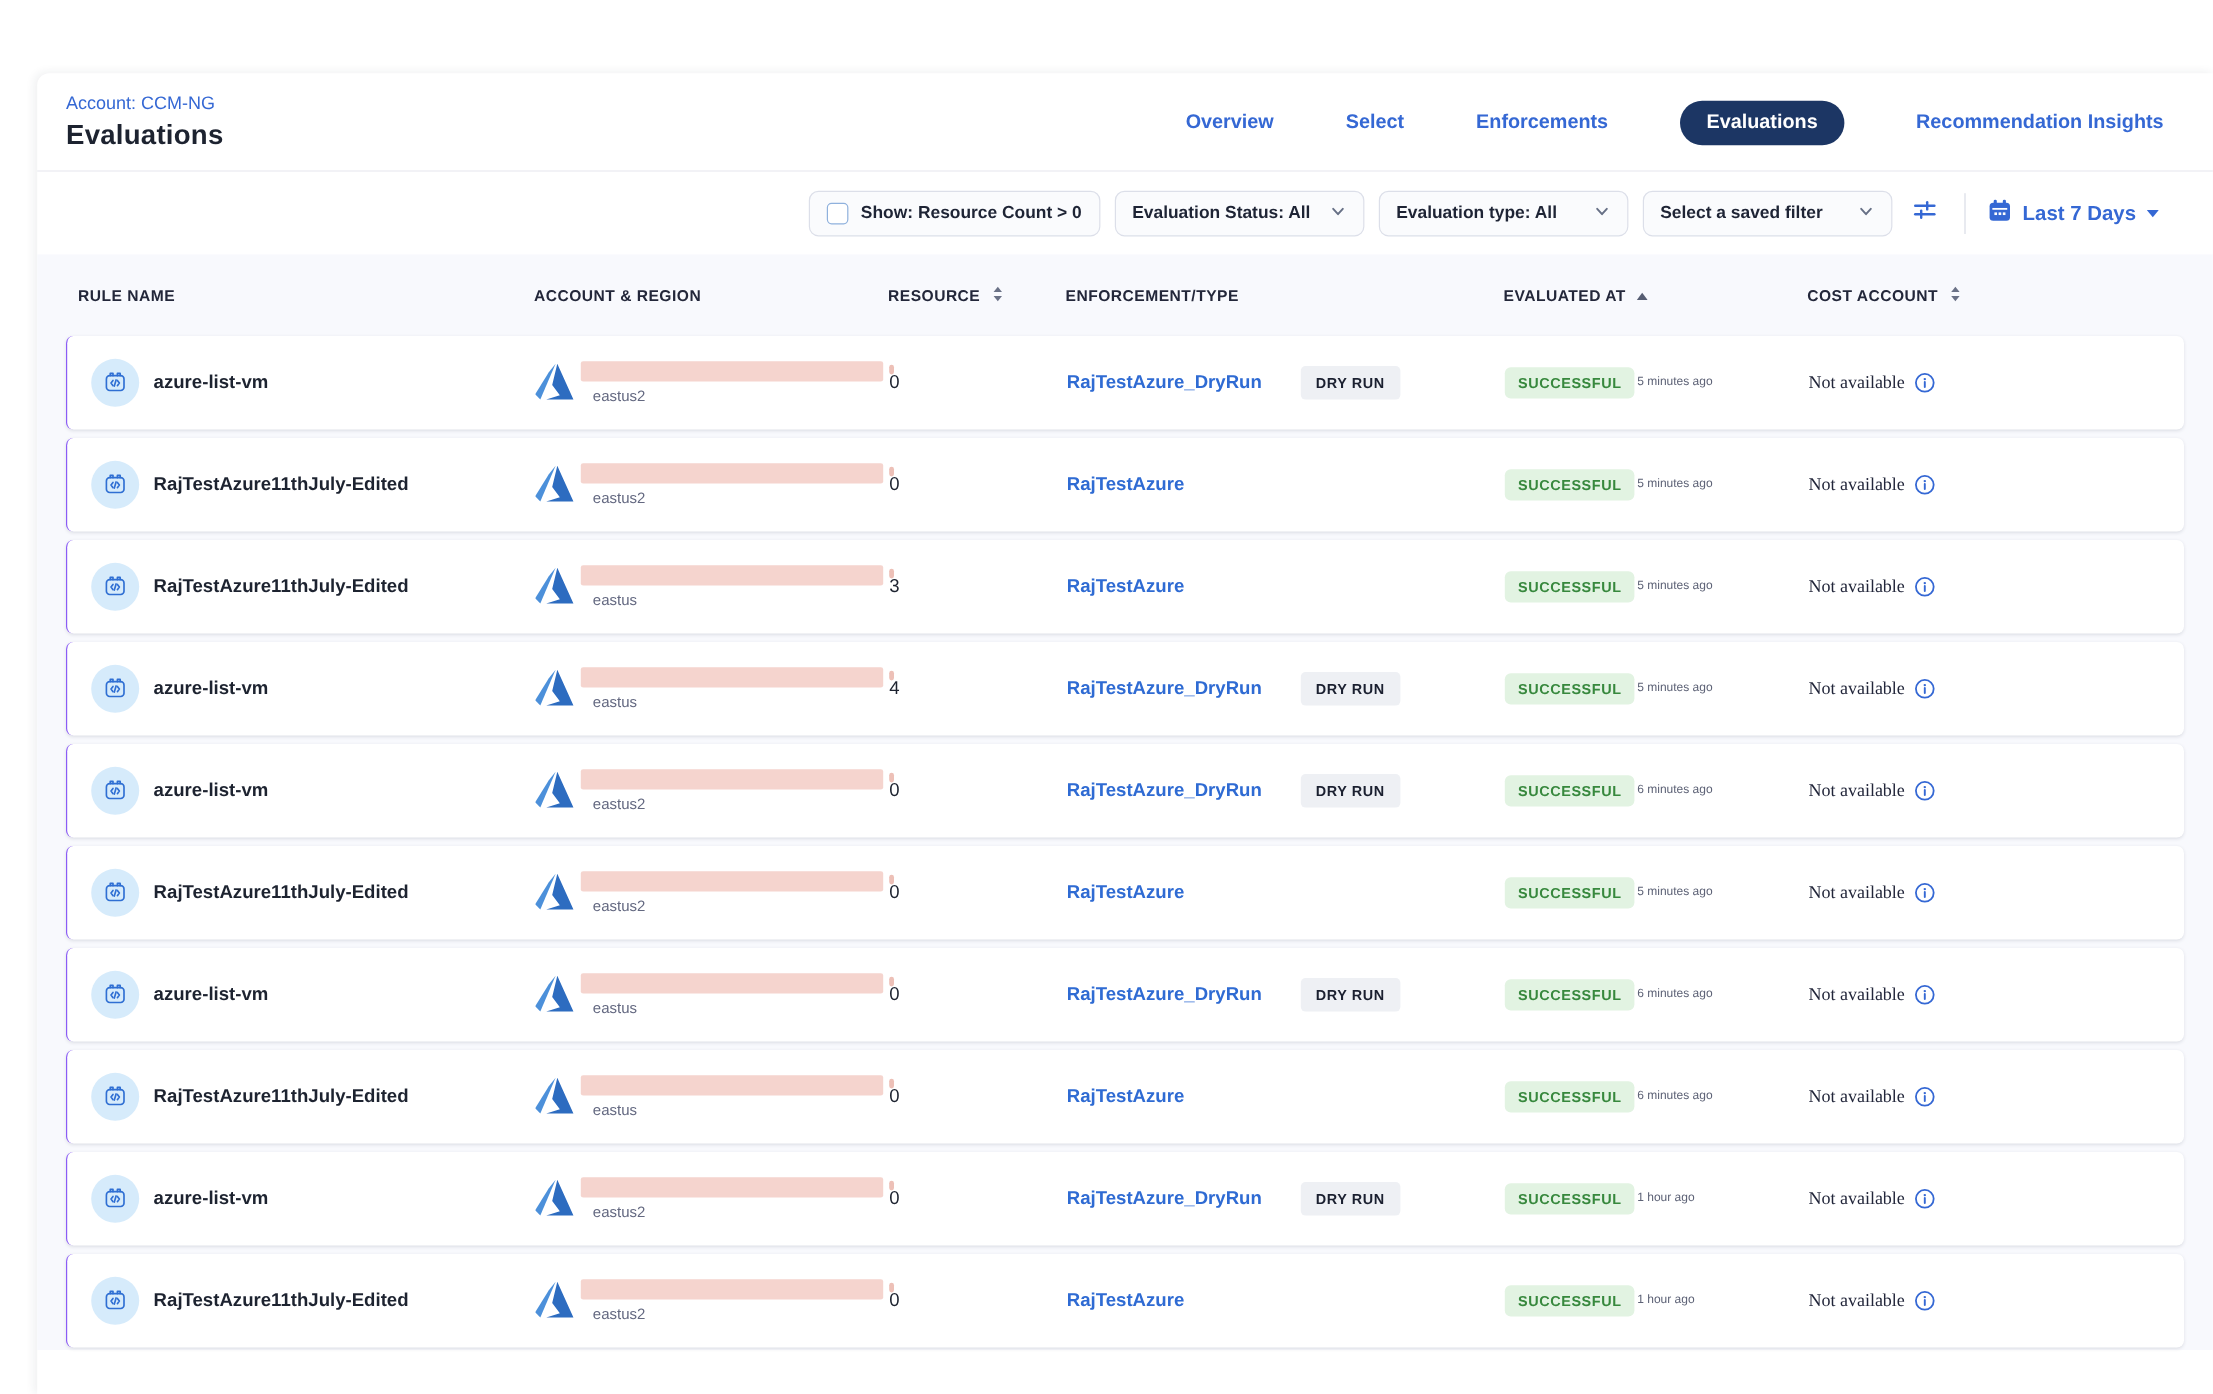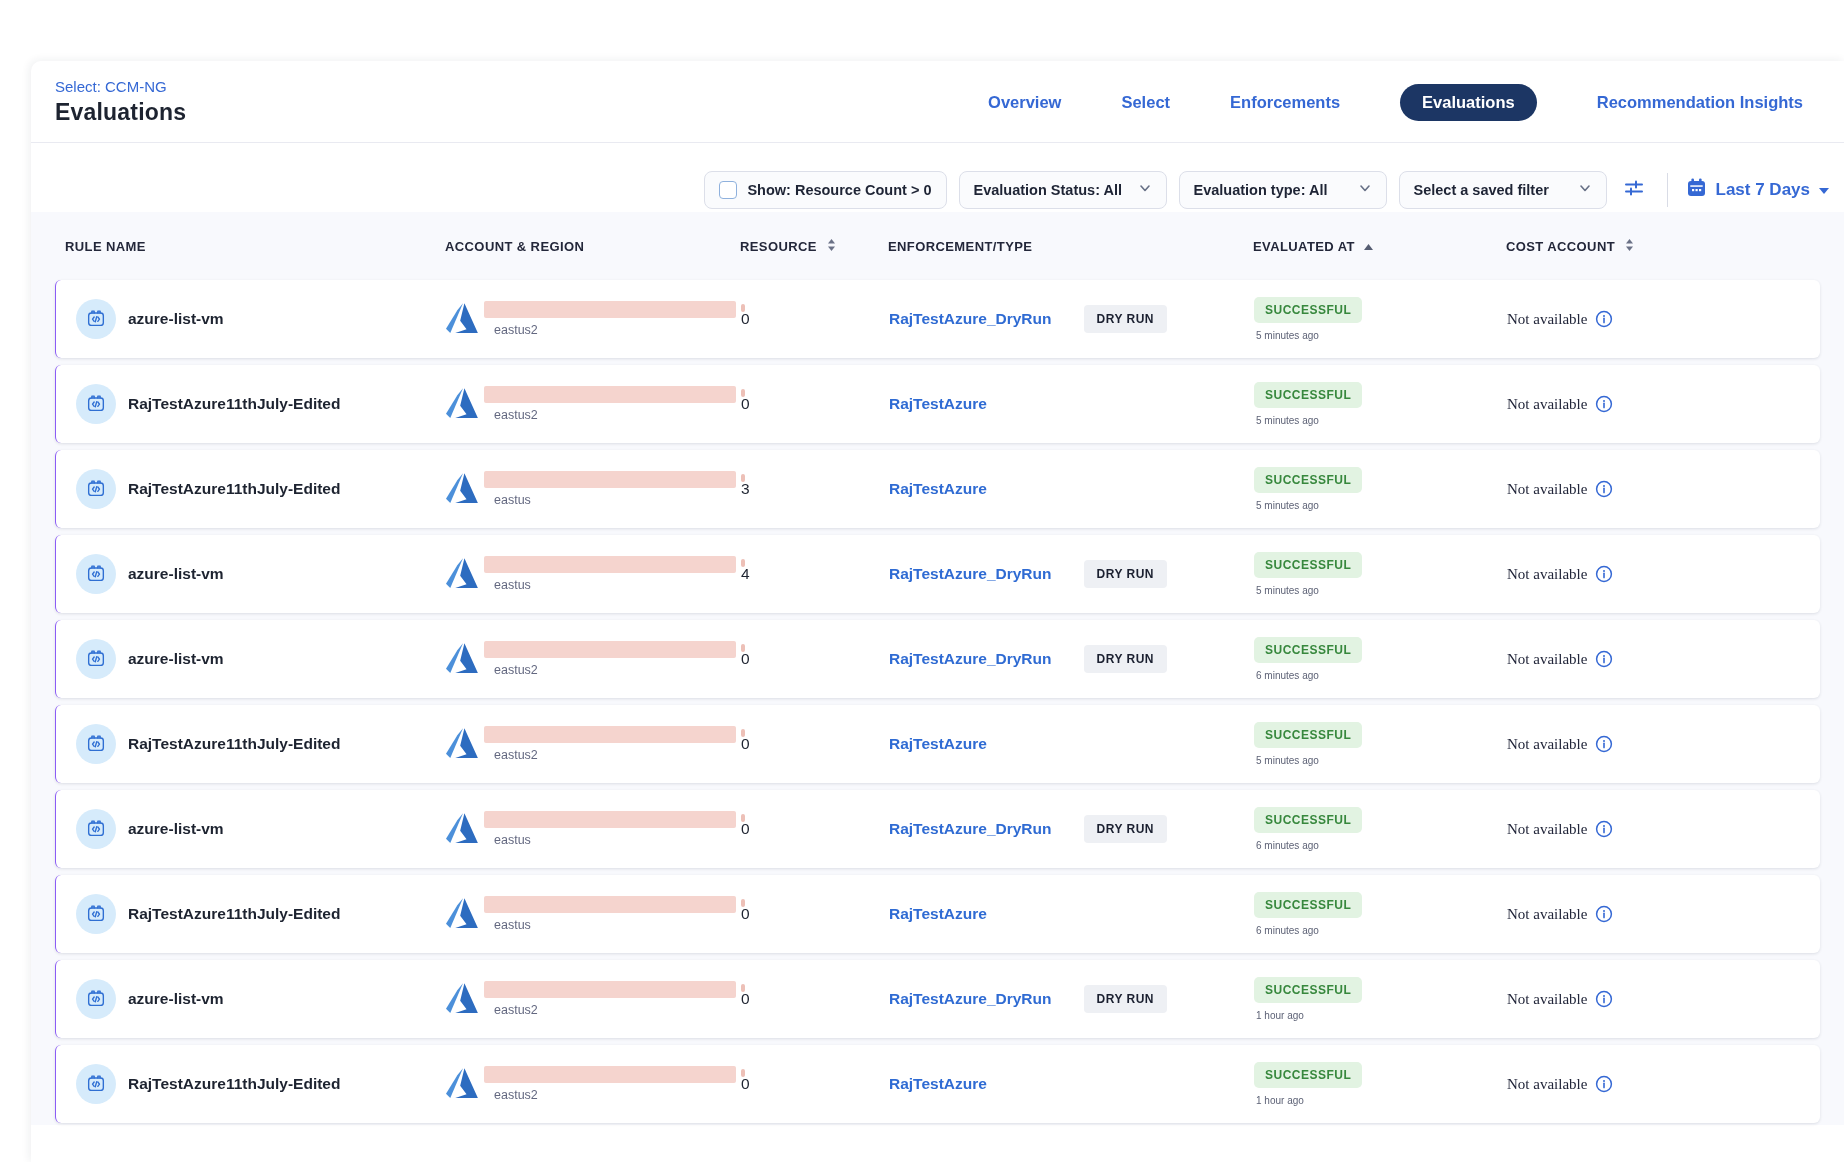--- a/index.html
+++ b/index.html
@@ -25,23 +25,23 @@
   .crumb { position:absolute; left:24px; top:17px; font-size:15px; color:#3568d4; }
   .title { position:absolute; left:24px; top:38px; font-size:23px; font-weight:700; color:#1d2330; letter-spacing:.2px; }
   .nav { position:absolute; right:41px; top:0; height:82px; display:flex; align-items:center; gap:60px; }
   .nav .nav-link { color:#3568d4; font-size:16.5px; font-weight:600; white-space:nowrap; }
   .nav .nav-link.active {
     background:#1c3664; color:#ffffff; padding:9px 22px; border-radius:20px;
   }
 
   
   .filterbar {
-    position:absolute; top:94px; left:0; right:0; height:69px;
+    position:absolute; top:82px; left:0; right:0; height:69px;
     display:flex; align-items:center; justify-content:flex-end;
-    gap:12px; padding-right:15px;
+    gap:12px; padding-right:45px;
   }
   .pill {
     height:38px; display:flex; align-items:center; gap:10px;
     background:#fafbfd; border:1px solid #dcdfe9; border-radius:8px;
     padding:0 14px; font-size:14.5px; font-weight:600; color:#1e2435;
     cursor:pointer; white-space:nowrap;
   }
   .pill.dropdown { width:208px; justify-content:space-between; gap:6px; }
   .checkbox {
     width:18px; height:18px; border:1.5px solid #8fb1dd; border-radius:4px;
@@ -100,38 +100,38 @@
   .res-cell { font-size:15.5px; color:#1d2330; }
 
   .enf-cell { display:flex; align-items:center; }
   .enf-link { color:#2f6bd3; font-size:15.5px; font-weight:600; }
   .dryrun {
     margin-left:32px; background:#eef0f4; color:#1b2030;
     font-size:12px; font-weight:700; letter-spacing:.5px;
     padding:7px 13px; border-radius:4px; white-space:nowrap;
   }
 
-  .eval-cell { display:flex; flex-direction:column; align-items:flex-start; }
+  .eval-cell { display:flex; flex-direction:row; align-items:flex-start; }
   .success {
     background:#e2f3e2; color:#37883d;
     font-size:12px; font-weight:700; letter-spacing:.5px;
     padding:6px 11px; border-radius:5px; white-space:nowrap;
   }
   .time { font-size:10px; color:#5d6276; margin-top:7px; padding-left:2px; }
 
   .cost-cell { display:flex; align-items:center; gap:8px; font-size:15px; color:#22263a;font-family:Liberation Serif, serif; }
   .info-ic { display:flex; cursor:pointer; }
 </style>
 </head>
 <body>
 
 <div class="panel">
 
   <div class="hdr">
-    <a class="crumb">Select: CCM-NG</a>
+    <a class="crumb">Account: CCM-NG</a>
     <div class="title">Evaluations</div>
     <div class="nav">
       <a class="nav-link">Overview</a>
       <a class="nav-link">Select</a>
       <a class="nav-link">Enforcements</a>
       <a class="nav-link active">Evaluations</a>
       <a class="nav-link">Recommendation Insights</a>
     </div>
   </div>
 

